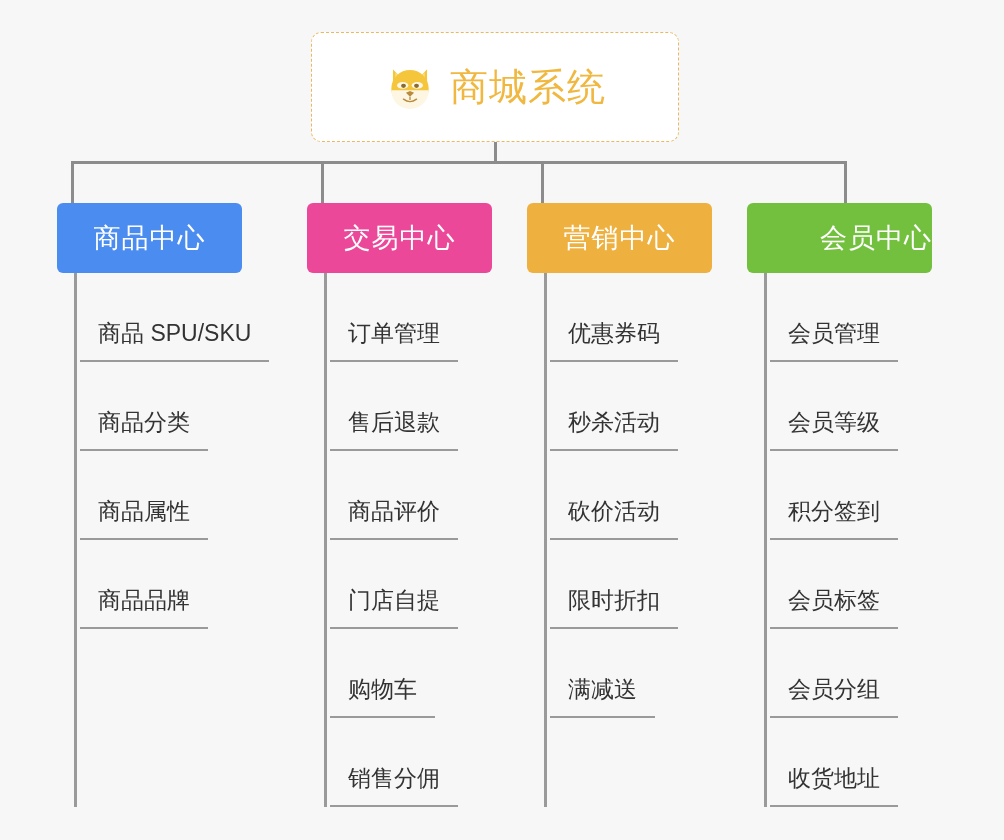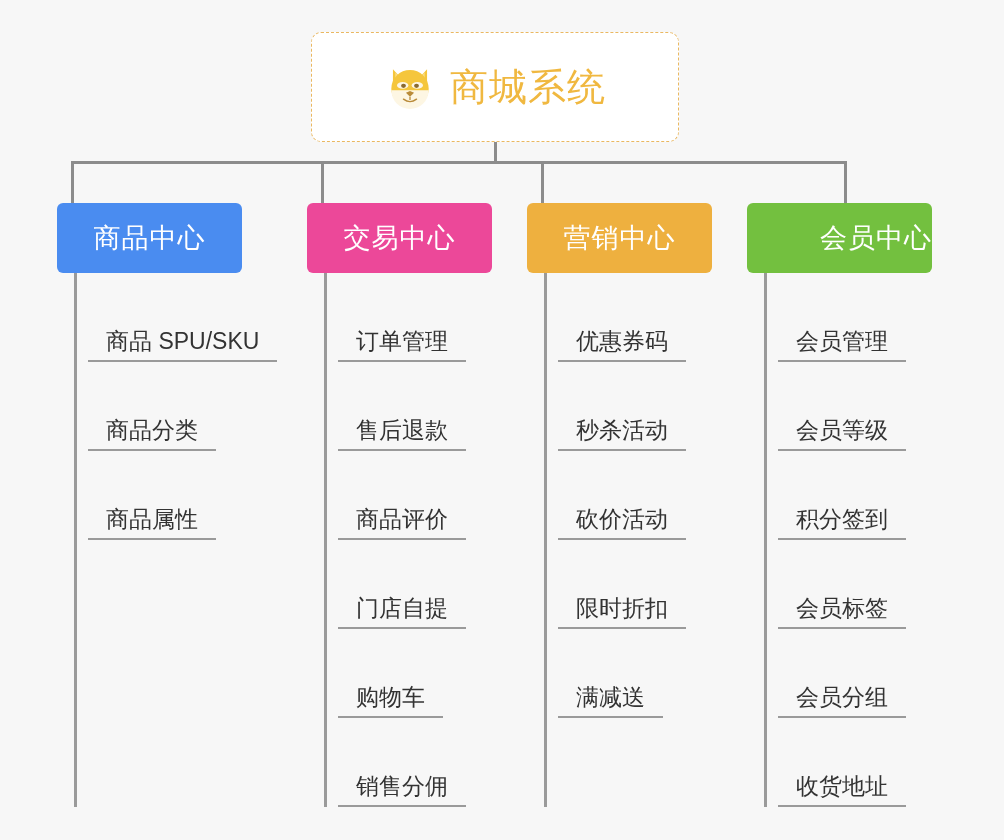--- a/index.html
+++ b/index.html
@@ -90,22 +90,22 @@
     left: 17px;
     top: 70px;
   }
   .leaf {
     position: relative;
     height: 89px;
     display: flex;
     align-items: flex-end;
   }
   .leaf-inner {
-    margin-left: 14px;
-    padding: 0 18px 6px 18px;
+    margin-left: 6px;
+    padding: 0 18px 14px 18px;
     border-bottom: 2px solid #9a9a9a;
     color: #333333;
     font-size: 23px;
     line-height: 1.1;
     white-space: nowrap;
   }
 </style>
 </head>
 <body>
 
@@ -147,20 +147,23 @@
     <div class="leaves">
       <div class="leaf">
           <span class="leaf-inner">商品 SPU/SKU</span>
         </div>
       <div class="leaf">
           <span class="leaf-inner">商品分类</span>
         </div>
       <div class="leaf">
           <span class="leaf-inner">商品属性</span>
         </div>
+      <div class="leaf">
+          <span class="leaf-inner">商品品牌</span>
+        </div>
     </div>
   </div>
 
   <div class="column" style="left:307px; width:230px;">
     <div class="cat-box" style="width:185px; background:#ec4899;">
       <span>交易中心</span>
     </div>
     <div class="trunk" style="height:534px;"></div>
     <div class="leaves">
       <div class="leaf">

